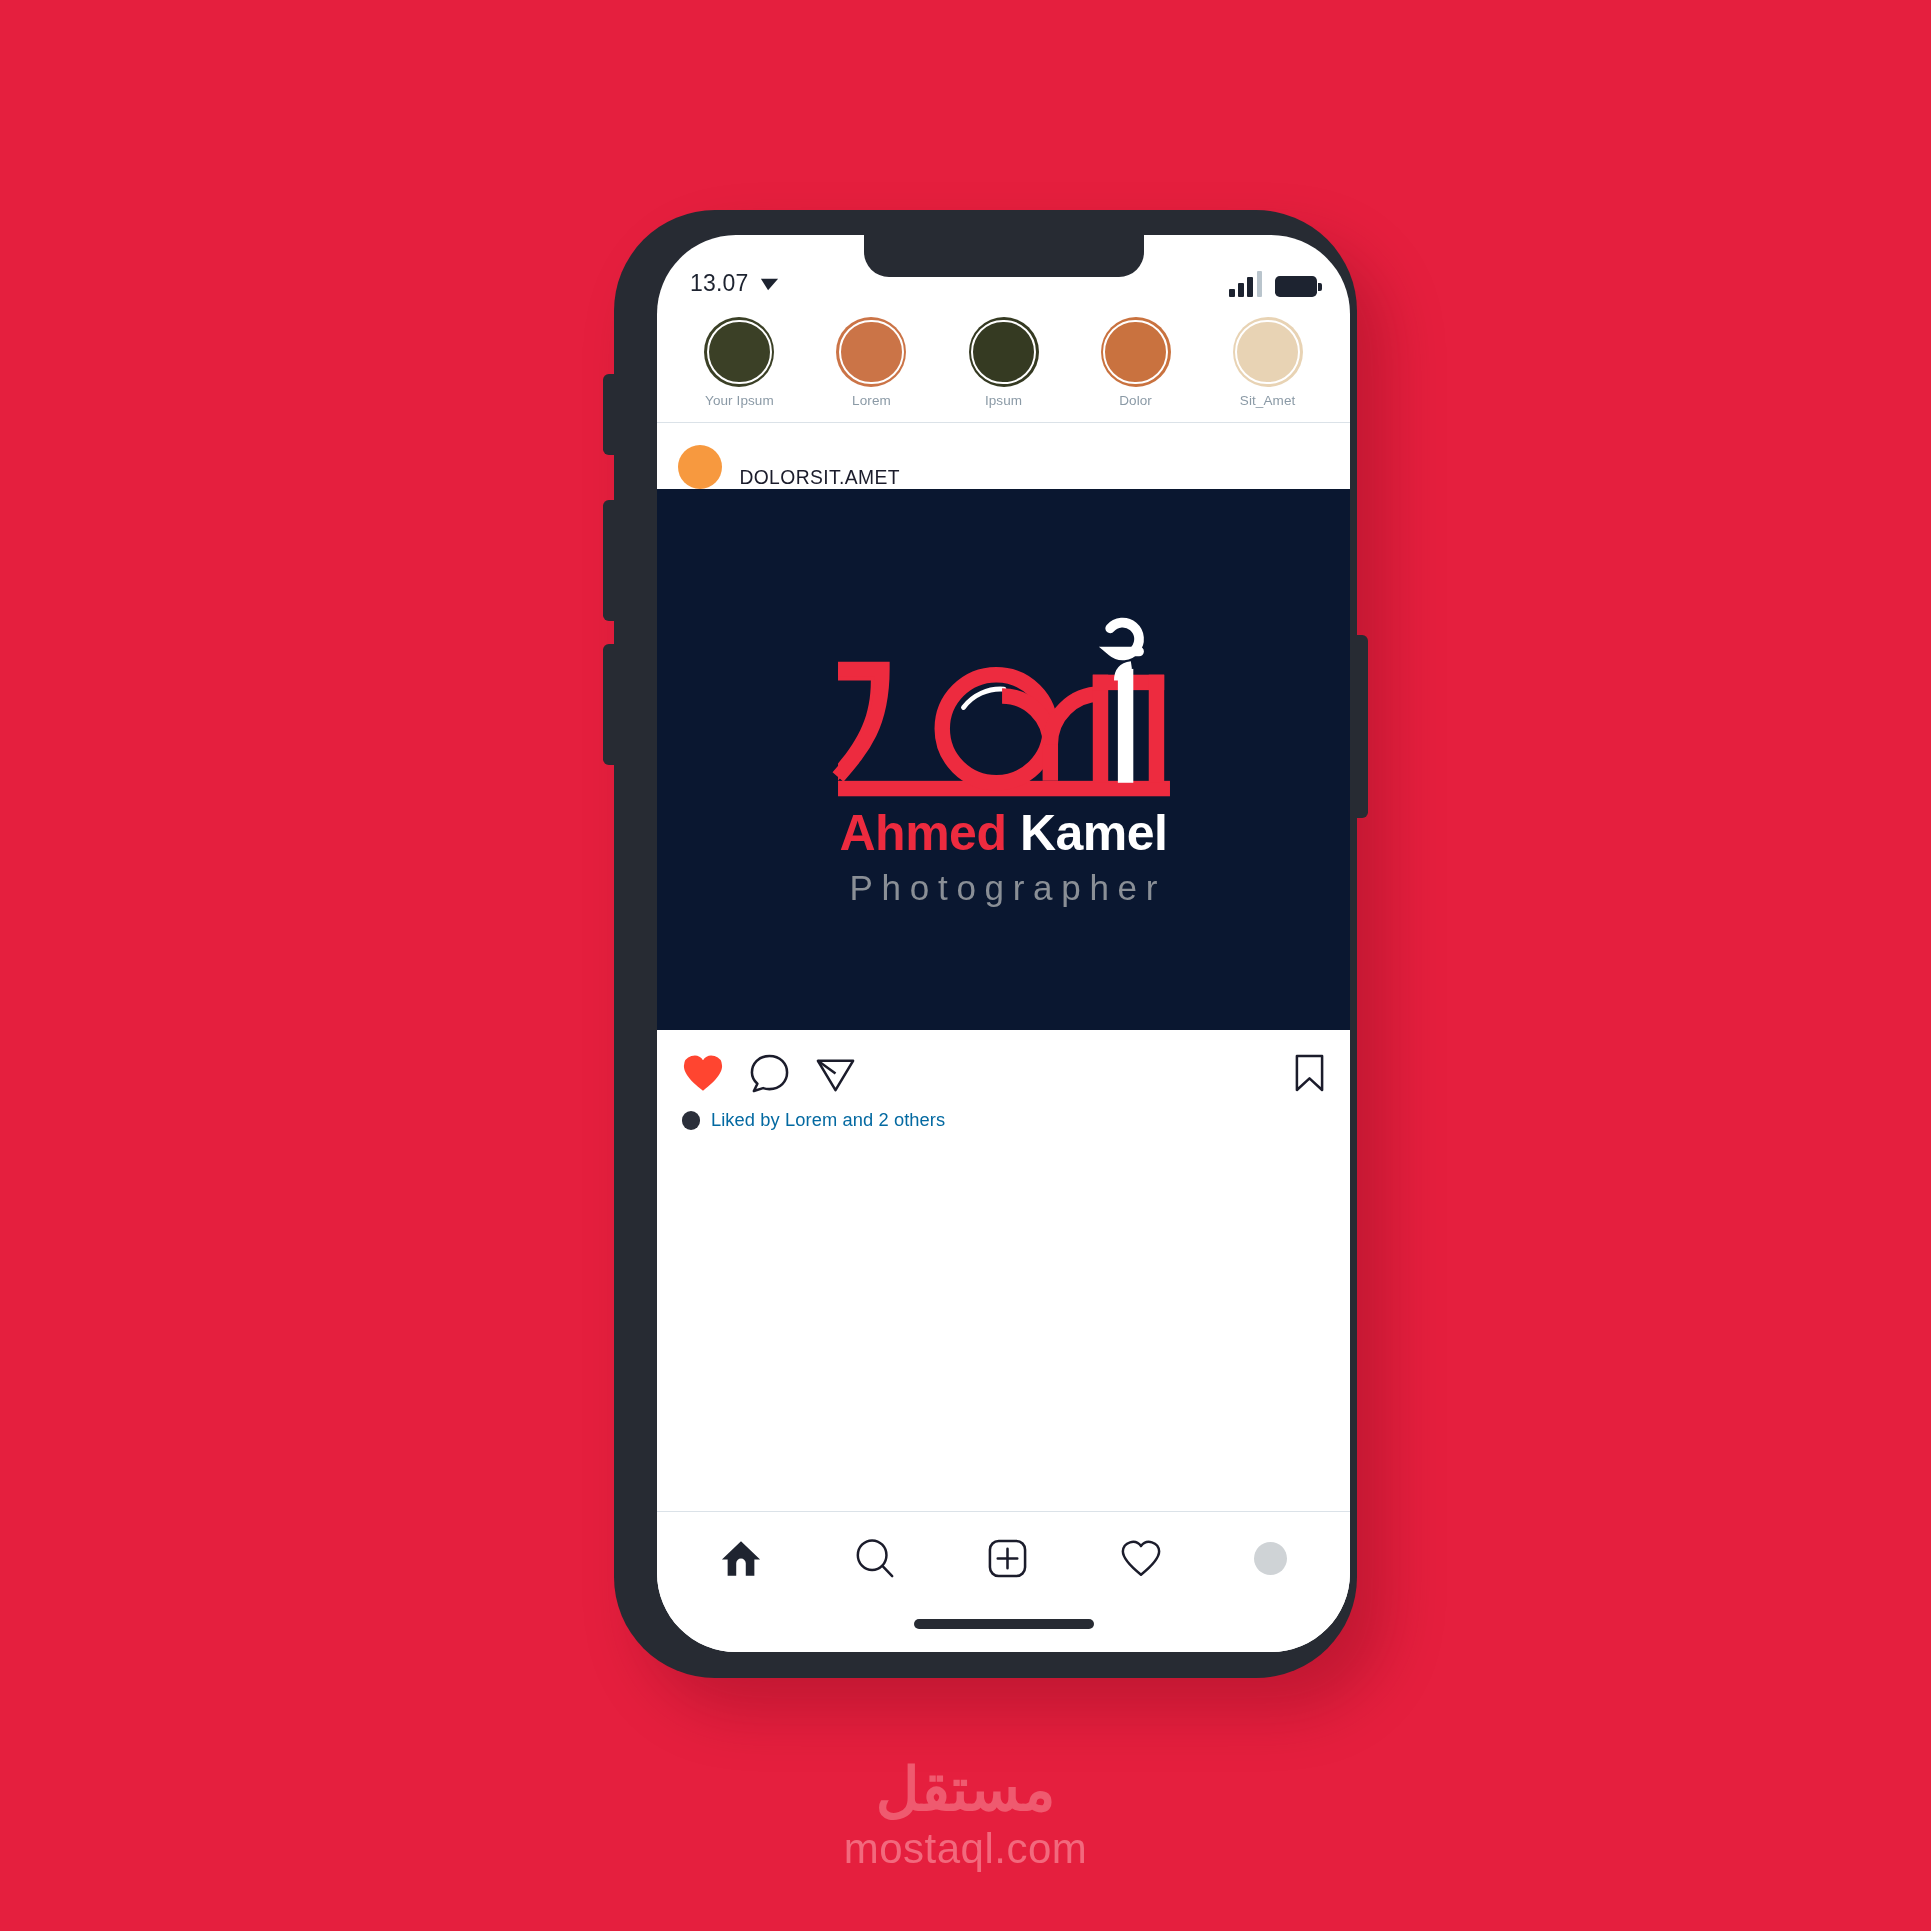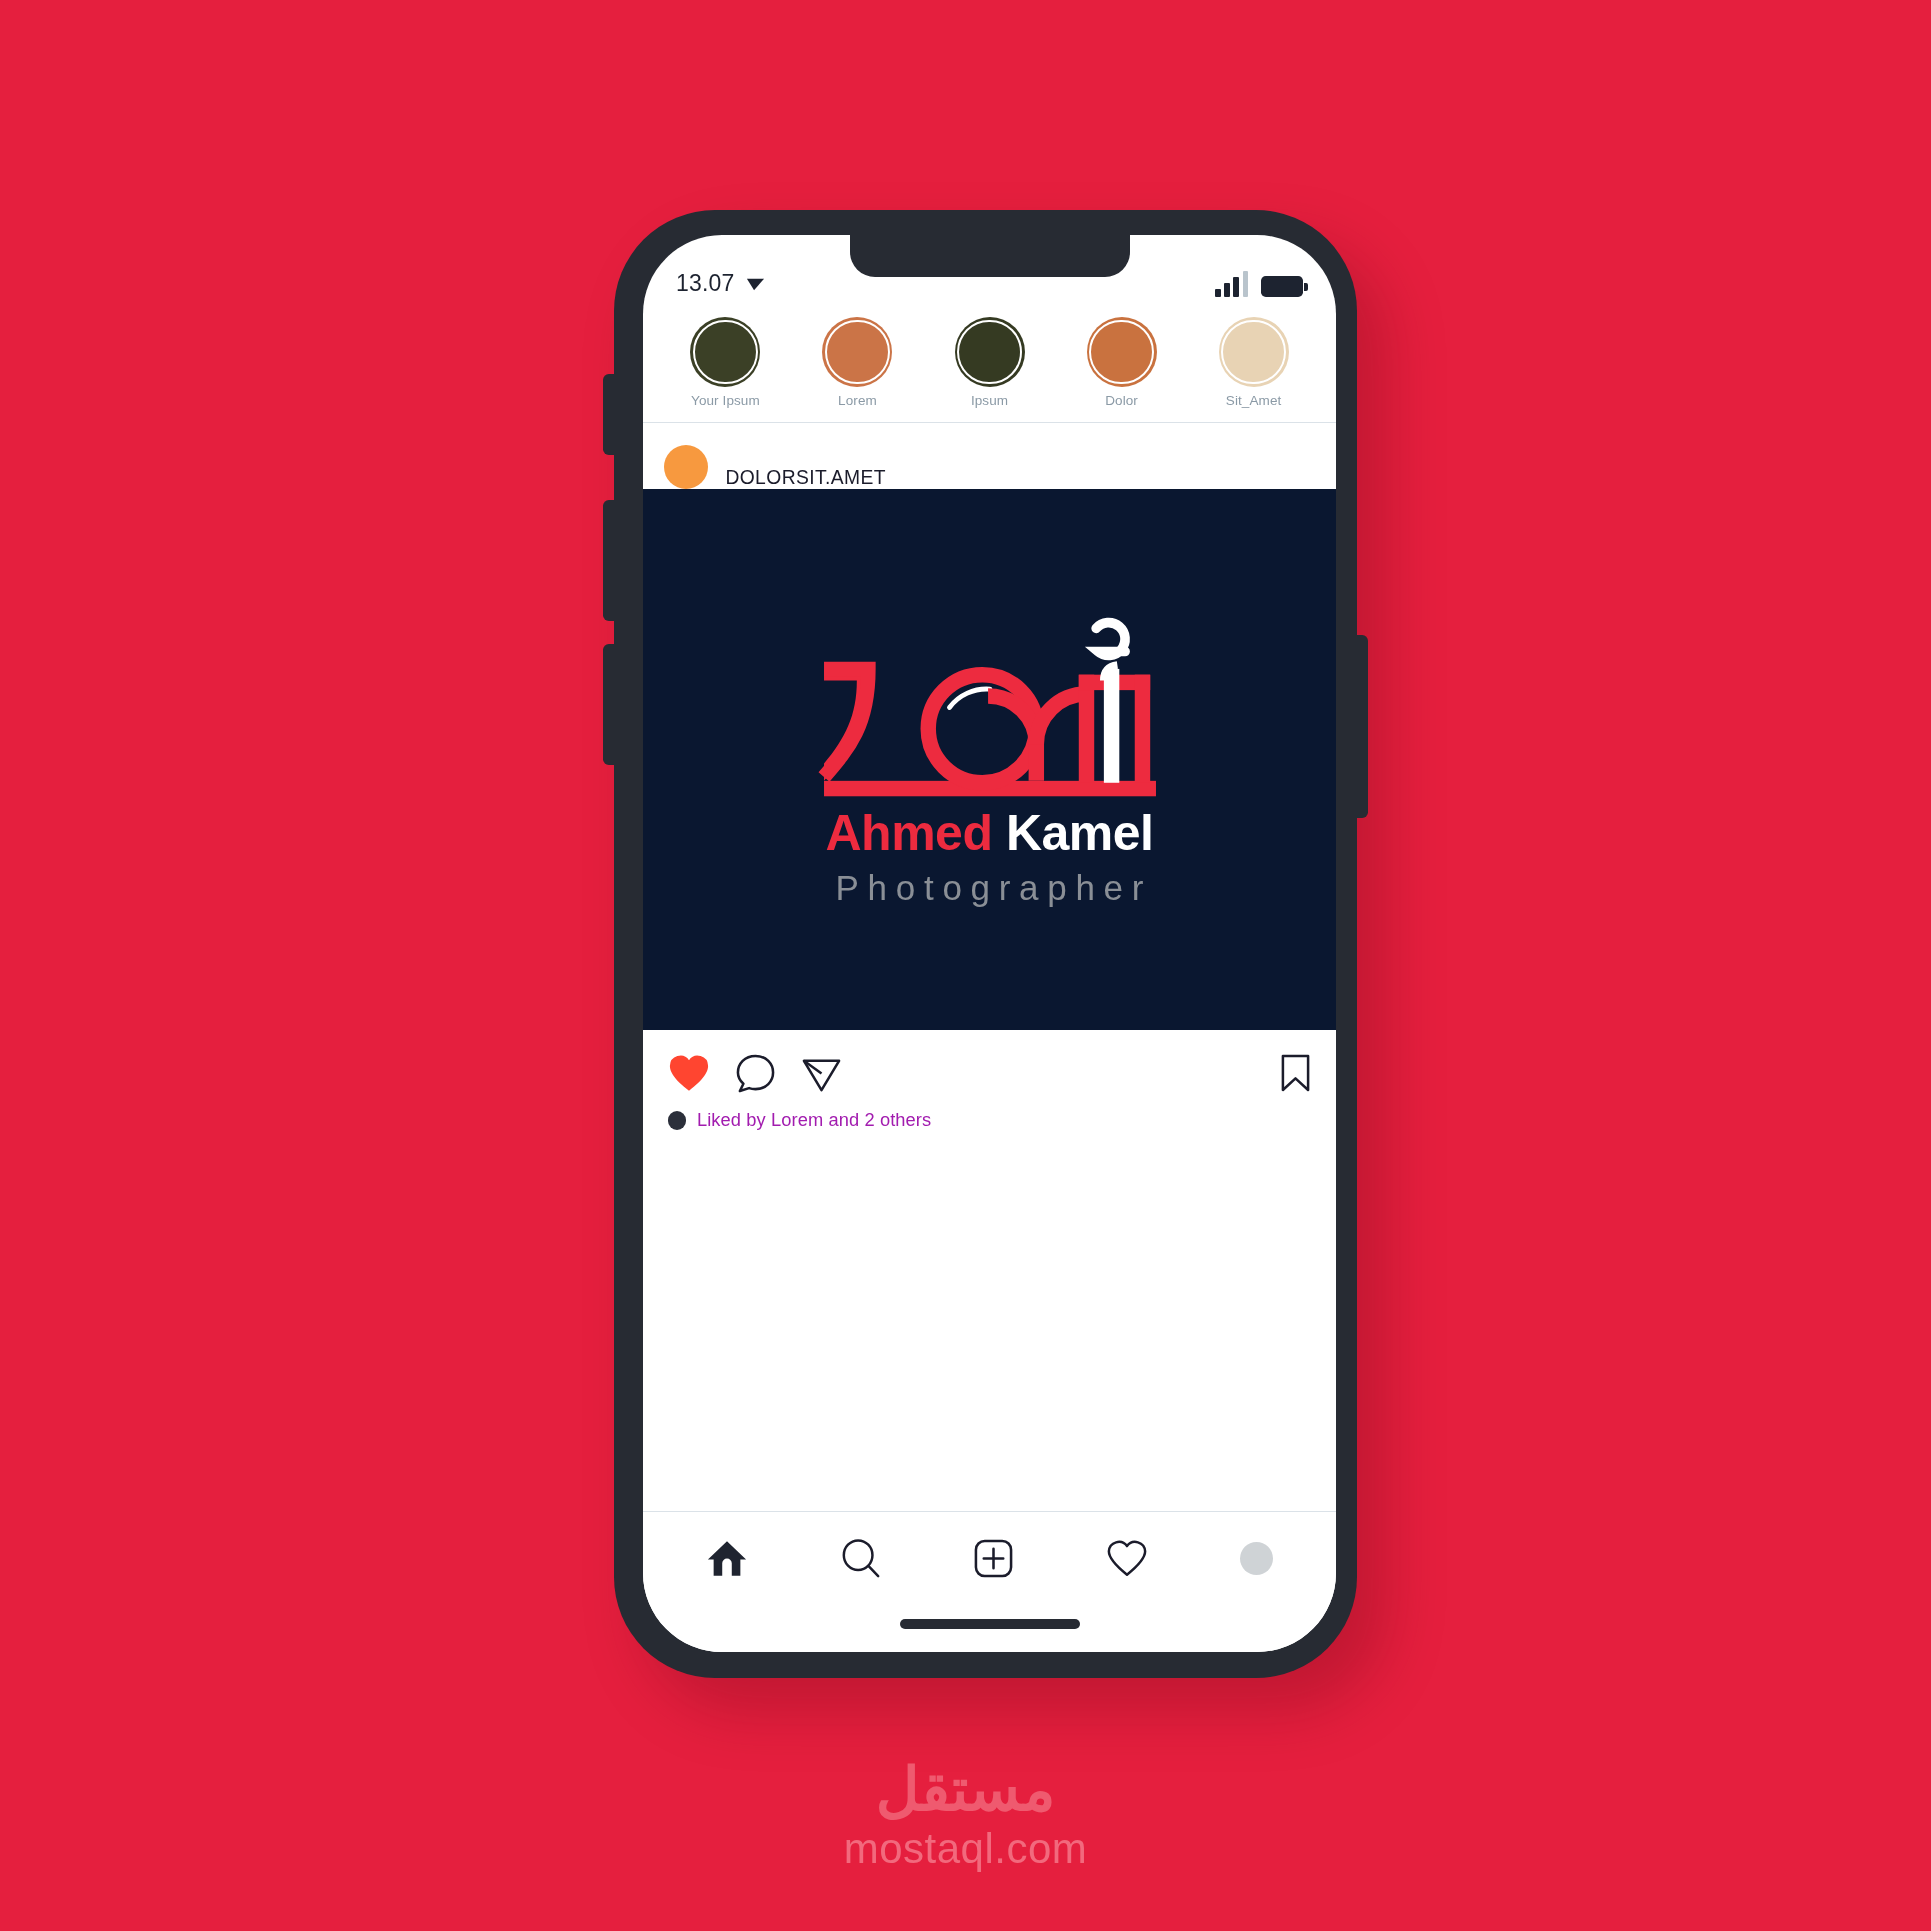--- a/index.html
+++ b/index.html
@@ -61,21 +61,21 @@
     right: -10.6px;
     top: 425px;
     width: 12.6px;
     height: 183px;
     background: #272b33;
     border-radius: 0 5.8px 5.8px 0;
   }
 
   #phone-screen {
     position: absolute;
-    left: 29px;
+    left: 43px;
     top: 25px;
     width: 693px;
     height: 1417px;
     background: #ffffff;
     border-radius: 79px;
     overflow: hidden;
   }
 
   #phone-notch {
     position: absolute;
@@ -269,21 +269,21 @@
   }
   #likes-avatar {
     width: 18.3px;
     height: 18.3px;
     border-radius: 50%;
     background: #2b2f3a;
     flex: none;
   }
   #likes-text {
     font-size: 18.3px;
-    color: #a21caf;
+    color: #0369a1;
     letter-spacing: 0.1px;
   }
 
   
   #bottom-nav {
     position: absolute;
     left: 0;
     right: 0;
     bottom: 0;
     height: 141px;

